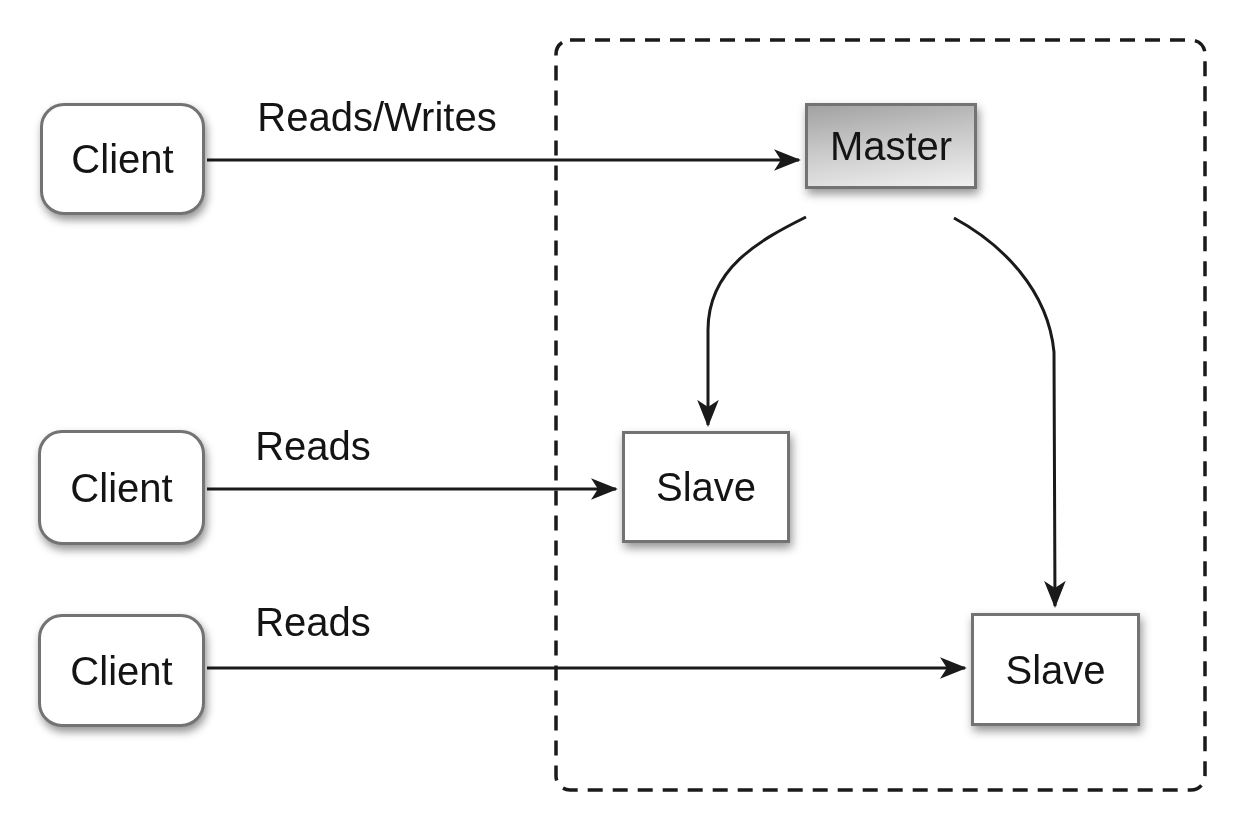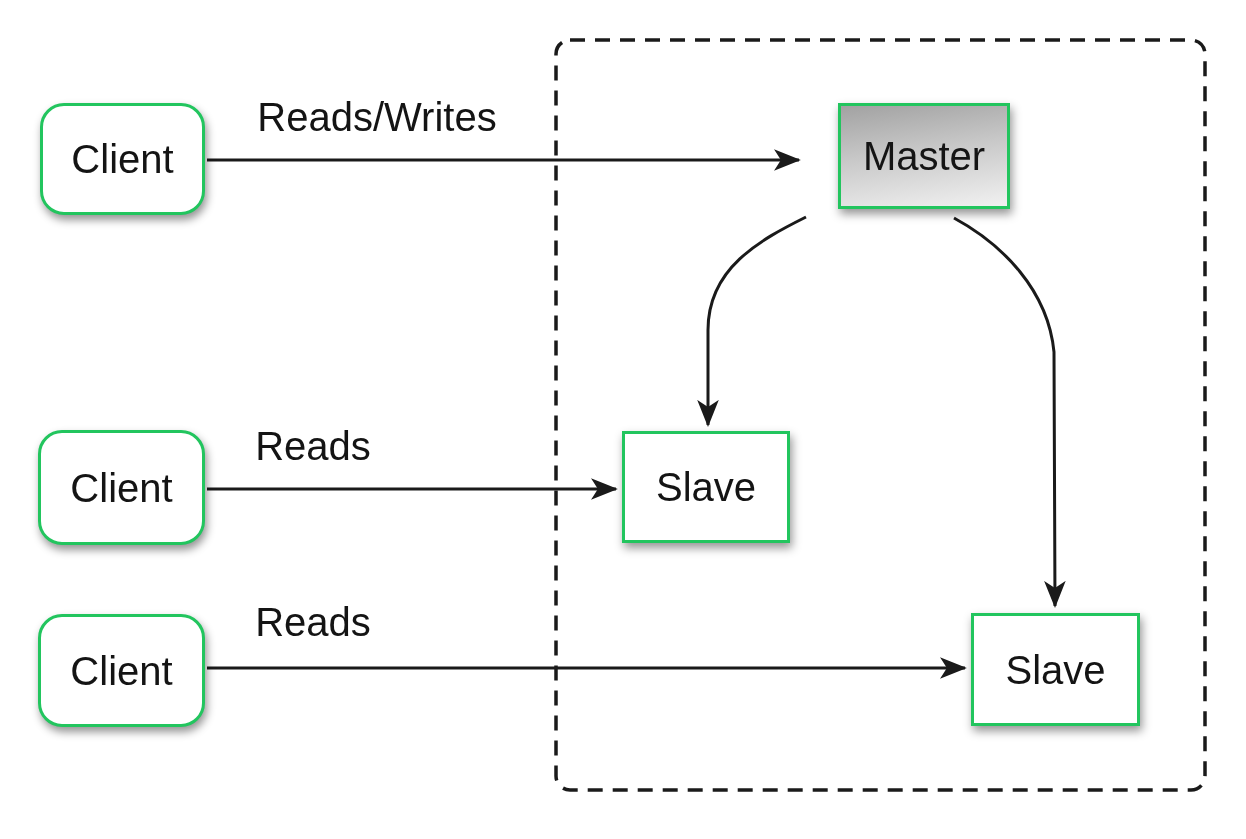--- a/index.html
+++ b/index.html
@@ -22,21 +22,21 @@
     width: 1246px;
     height: 839px;
     pointer-events: none;
   }
   .node {
     position: absolute;
     display: flex;
     align-items: center;
     justify-content: center;
     box-sizing: border-box;
-    border: 3px solid #22c55e;
+    border: 3px solid #737373;
     background: #ffffff;
     color: #141414;
     font-size: 40px;
     line-height: 1;
     box-shadow: 2px 5px 9px rgba(0, 0, 0, 0.42);
   }
   .node.client {
     border-radius: 24px;
   }
   .node.master {
@@ -47,21 +47,21 @@
     transform: translate(-50%, -50%);
     color: #141414;
     font-size: 40px;
     line-height: 1;
     white-space: nowrap;
   }
   
   #client1 { left: 40px;  top: 103px; width: 165px; height: 112px; }
   #client2 { left: 38px;  top: 430px; width: 167px; height: 115px; }
   #client3 { left: 38px;  top: 614px; width: 167px; height: 113px; }
-  #master  { left: 838px; top: 103px; width: 172px; height: 106px; }
+  #master  { left: 805px; top: 103px; width: 172px; height: 86px; }
   #slave1  { left: 622px; top: 431px; width: 168px; height: 112px; }
   #slave2  { left: 971px; top: 613px; width: 169px; height: 113px; }
   
   #label-reads-writes { left: 377px; top: 117px; }
   #label-reads-2      { left: 313px; top: 446px; }
   #label-reads-3      { left: 313px; top: 622px; }
   #label-replication  { left: 877px; top: 291px; }
 </style>
 </head>
 <body>

